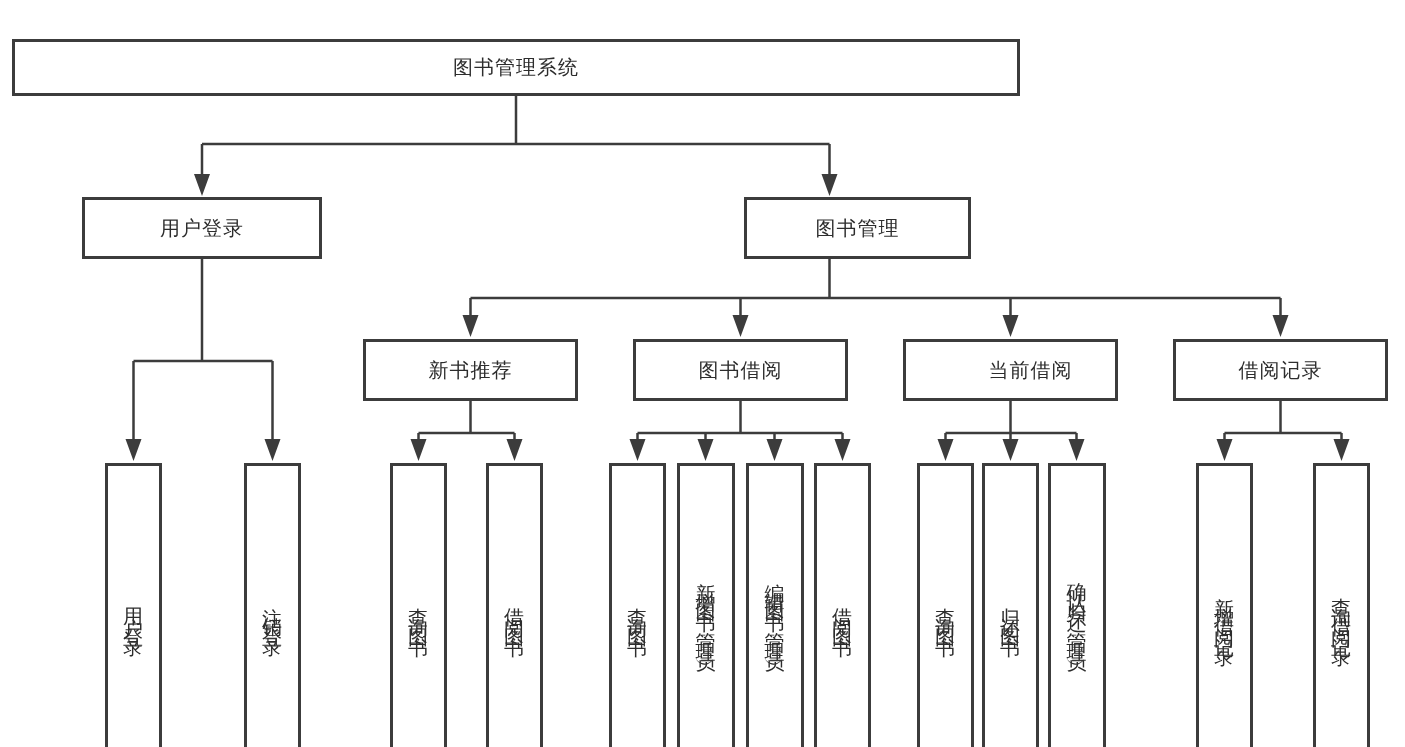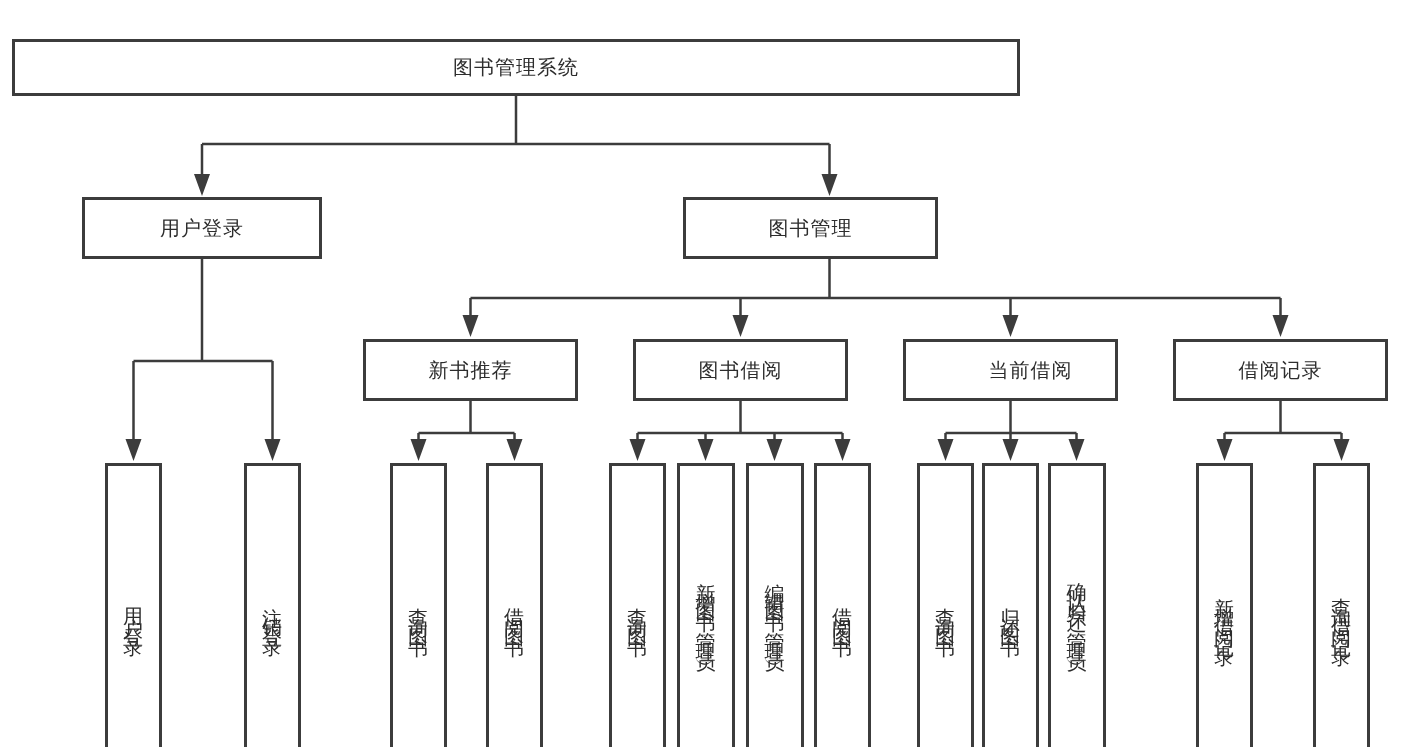--- a/index.html
+++ b/index.html
@@ -91,21 +91,21 @@
              M1333.5 413 L1349.5 413 L1341.5 435 Z" fill="#3c3c3c" stroke="none"></path>
   </svg>
 
   <div class="node h" style="left:12px; top:13px; width:1008px; height:57px;">
     <span>图书管理系统</span>
   </div>
 
   <div class="node h" style="left:82px; top:171px; width:240px; height:62px;">
     <span>用户登录</span>
   </div>
-  <div class="node h" style="left:683px; top:171px; width:255px; height:62px;align-items:center;">
+  <div class="node h" style="left:744px; top:171px; width:227px; height:62px;align-items:center;">
     <span>图书管理</span>
   </div>
 
   <div class="node h" style="left:363px; top:313px; width:215px; height:62px;align-items:center;">
     <span>新书推荐</span>
   </div>
   <div class="node h" style="left:633px; top:313px; width:215px; height:62px;text-align:right;">
     <span>图书借阅</span>
   </div>
   <div class="node h" style="left:903px; top:313px; width:215px; height:62px;padding-left:40px;">

